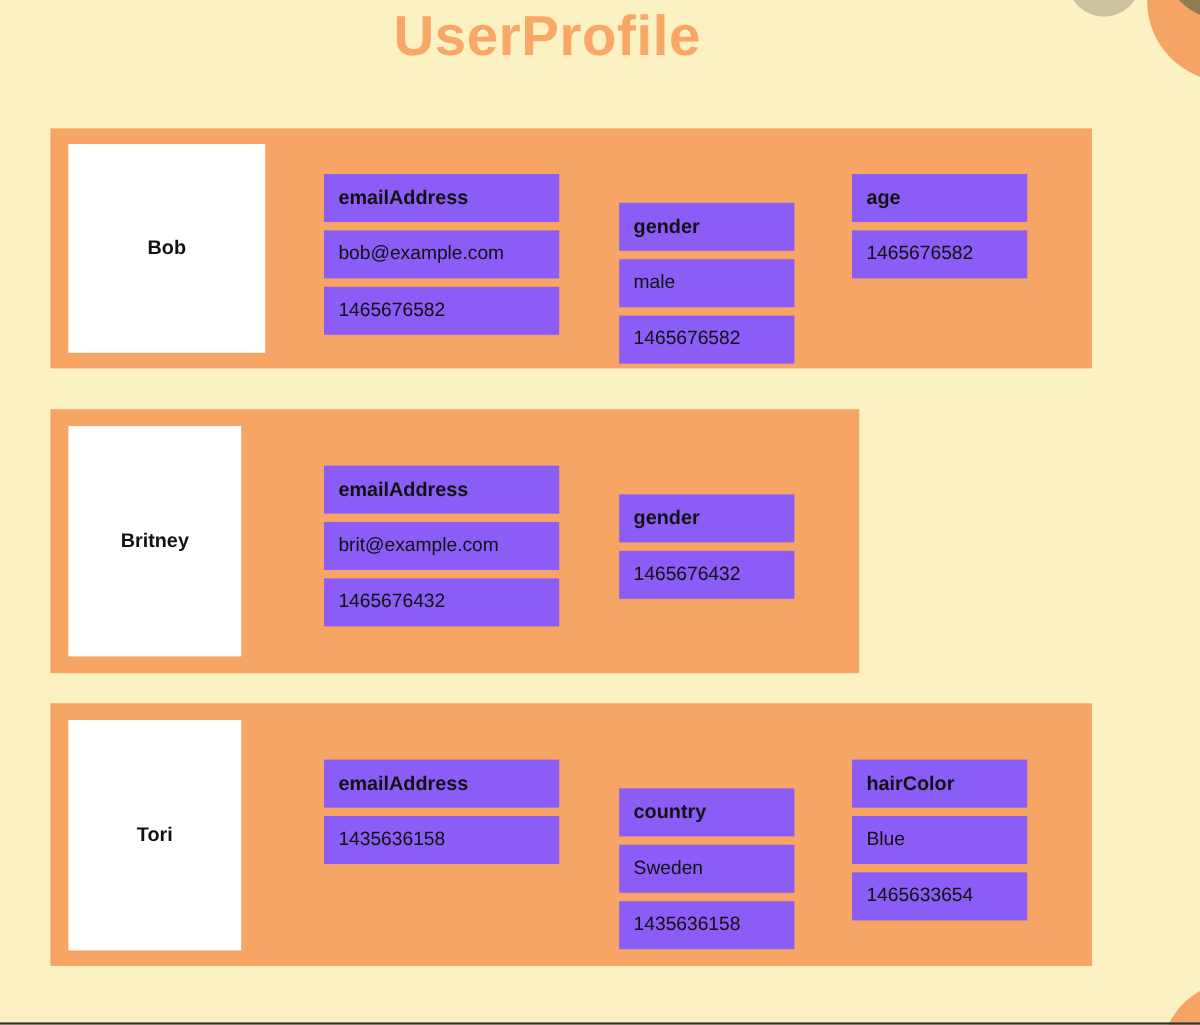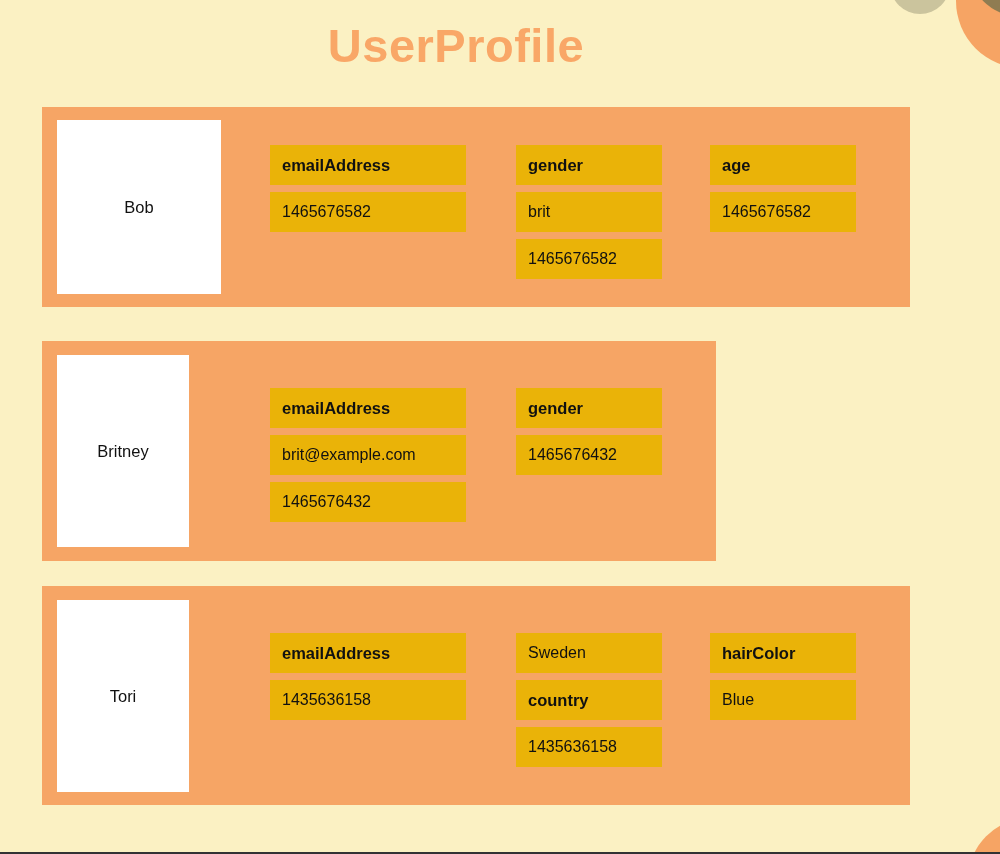--- a/index.html
+++ b/index.html
@@ -16,50 +16,50 @@
   }
   
   .decor{position:absolute;border-radius:50%;}
   .circle-tan{left:890px;top:-46px;width:60px;height:60px;background:#CBC49D;z-index:1;}
   .circle-orange-tr{left:956px;top:-66px;width:134px;height:134px;background:#F6A464;z-index:2;}
   .circle-dark-tr{left:967px;top:-93px;width:110px;height:110px;background:#8F7C52;z-index:3;}
   .circle-orange-br{left:968px;top:818px;width:124px;height:124px;background:#F6A464;z-index:2;}
   .bottom-line{position:absolute;left:0;right:0;bottom:0;height:2px;background:#323234;z-index:6;}
   
   .title{
-    position:absolute;left:0;top:16px;width:912px;height:58px;
+    position:absolute;left:0;top:0;width:912px;height:58px;
     display:flex;align-items:center;justify-content:center;
     font-size:47px;font-weight:bold;color:#F9A767;letter-spacing:0.5px;
     z-index:4;
   }
   
   .row-panel{
     position:absolute;left:42px;
     background:#F6A565;
     z-index:4;
   }
   .row-1{top:107px;width:868px;height:200px;}
   .row-2{top:341px;width:674px;height:220px;}
   .row-3{top:586px;width:868px;height:219px;}
   .key-box{
     position:absolute;left:15px;
     background:#FFFFFF;
     display:flex;align-items:center;justify-content:center;
-    font-size:16.5px;font-weight:normal;color:#111;
+    font-size:16.5px;font-weight:bold;color:#111;
   }
   .row-1 .key-box{top:13px;width:164px;height:174px;}
-  .row-2 .key-box,.row-3 .key-box{top:14px;width:132px;height:192px;}
+  .row-2 .key-box,.row-3 .key-box{top:14px;width:144px;height:192px;}
   .col{position:absolute;display:flex;flex-direction:column;gap:7px;}
   .row-1 .col{top:38px;}
   .row-2 .col,.row-3 .col{top:47px;}
   .col-1{left:228px;width:196px;}
-  .col-2{left:474px;width:146px;}
+  .col-2{left:474px;width:146px;margin-top:24px;}
   .col-3{left:668px;width:146px;justify-content:center;}
   .cell{
-    background:#eab308;height:40px;
+    background:#8b5cf6;height:40px;
     display:flex;align-items:center;
     padding-left:12px;box-sizing:border-box;
     font-size:16px;color:#111;
   }
   .cell.header{font-weight:bold;font-size:16.5px;}
 </style>
 </head>
 <body>
 
 <div class="canvas">
@@ -70,25 +70,26 @@
   <div class="decor circle-orange-br"></div>
 
   <div class="title">UserProfile</div>
 
   <div class="row-panel row-1">
     <div class="key-box">
       <span>Bob</span>
     </div>
     <div class="col col-1">
       <div class="cell header">emailAddress</div>
+      <div class="cell">bob@example.com</div>
       <div class="cell">1465676582</div>
     </div>
     <div class="col col-2">
       <div class="cell header">gender</div>
-      <div class="cell">brit</div>
+      <div class="cell">male</div>
       <div class="cell">1465676582</div>
     </div>
     <div class="col col-3">
       <div class="cell header">age</div>
       <div class="cell">1465676582</div>
     </div>
   </div>
 
   <div class="row-panel row-2">
     <div class="key-box">
@@ -107,24 +108,25 @@
 
   <div class="row-panel row-3">
     <div class="key-box">
       <span>Tori</span>
     </div>
     <div class="col col-1">
       <div class="cell header">emailAddress</div>
       <div class="cell">1435636158</div>
     </div>
     <div class="col col-2">
+      <div class="cell header">country</div>
       <div class="cell">Sweden</div>
-      <div class="cell header">country</div>
       <div class="cell">1435636158</div>
     </div>
     <div class="col col-3">
       <div class="cell header">hairColor</div>
       <div class="cell">Blue</div>
+      <div class="cell">1465633654</div>
     </div>
   </div>
 
   <div class="bottom-line"></div>
 </div>
 
 </body></html>

